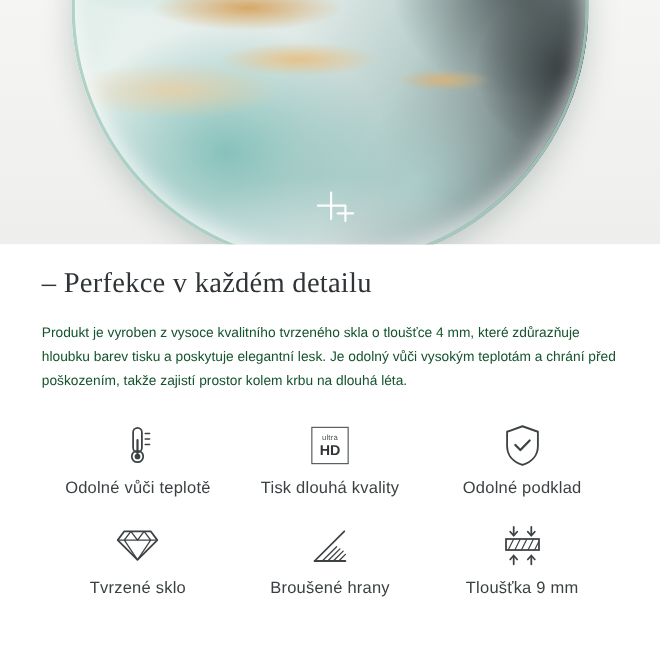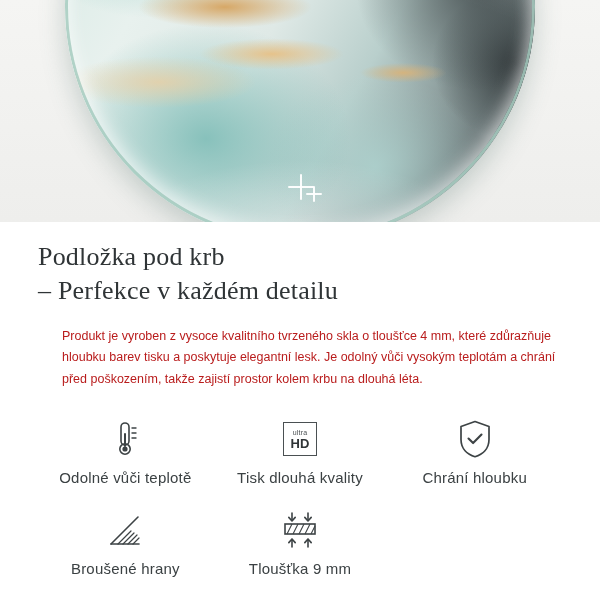--- a/index.html
+++ b/index.html
@@ -106,23 +106,22 @@
     line-height: 1.30;
     color: #2f3436;
     font-weight: 400;
     letter-spacing: 0.2px;
   }
   .title .line2 { display: block; }
   .paragraph {
     margin-top: 18px;
     font-size: 12.5px;
     line-height: 1.75;
-    color: #b91c1c;
+    color: #14532d;
     max-width: 530px;
-    margin-left: 24px;
   }
 
   
   .features {
     margin-top: 26px;
     display: grid;
     grid-template-columns: repeat(3, 1fr);
     row-gap: 22px;
   }
   .feature {
@@ -164,21 +163,20 @@
     <div class="pad">
       <div class="pad-art"></div>
       <div class="pad-rim"></div>
     </div>
     <span class="sparkle s1"></span>
     <span class="sparkle s2"></span>
   </div>
 
   <div class="content">
     <h1 class="title">
-      <span>Podložka pod krb</span>
       <span class="line2">– Perfekce v každém detailu</span>
     </h1>
 
     <p class="paragraph">Produkt je vyroben z vysoce kvalitního tvrzeného skla o tloušťce 4 mm, které zdůrazňuje hloubku barev tisku a poskytuje elegantní lesk. Je odolný vůči vysokým teplotám a chrání před poškozením, takže zajistí prostor kolem krbu na dlouhá léta.</p>
 
     <div class="features">
 
       <div class="feature">
         <div class="feature-icon">
           <svg width="34" height="40" viewBox="0 0 34 40" fill="none">
@@ -202,23 +200,32 @@
         <div class="feature-label">Tisk dlouhá kvality</div>
       </div>
 
       <div class="feature">
         <div class="feature-icon">
           <svg width="36" height="42" viewBox="0 0 36 42" fill="none">
             <path d="M18 3.5 32 8.5v13c0 9-6.2 14.8-14 17.2C10.2 36.3 4 30.5 4 21.5v-13L18 3.5Z" stroke="#3d4345" stroke-width="1.7" stroke-linejoin="round"></path>
             <path d="M11.5 20.5l4.6 4.6 8.4-8.6" stroke="#3d4345" stroke-width="2.1" stroke-linecap="round" stroke-linejoin="round"></path>
           </svg>
         </div>
-        <div class="feature-label">Chrání hloubku</div>
-      </div>
-
+        <div class="feature-label">Odolné podklad</div>
+      </div>
+
+      <div class="feature">
+        <div class="feature-icon">
+          <svg width="40" height="36" viewBox="0 0 40 36" fill="none">
+            <path d="M8 5h24l6 8-18 18L2 13l6-8Z" stroke="#3d4345" stroke-width="1.6" stroke-linejoin="round"></path>
+            <path d="M2 13h36M14 5l-6 8 12 18M26 5l6 8-12 18M14 5l6 8 6-8M8 13h24" stroke="#3d4345" stroke-width="1.2"></path>
+          </svg>
+        </div>
+        <div class="feature-label">Tvrzené sklo</div>
+      </div>
 
       <div class="feature">
         <div class="feature-icon">
           <svg width="40" height="38" viewBox="0 0 40 38" fill="none">
             <path d="M6 33 33 6" stroke="#3d4345" stroke-width="1.6" stroke-linecap="round"></path>
             <path d="M6 33h28" stroke="#3d4345" stroke-width="1.6" stroke-linecap="round"></path>
             <path d="M13 33l13-13M18 33l11-11M23 33l9-9M28 33l6-6" stroke="#3d4345" stroke-width="1.2" stroke-linecap="round"></path>
           </svg>
         </div>
         <div class="feature-label">Broušené hrany</div>

